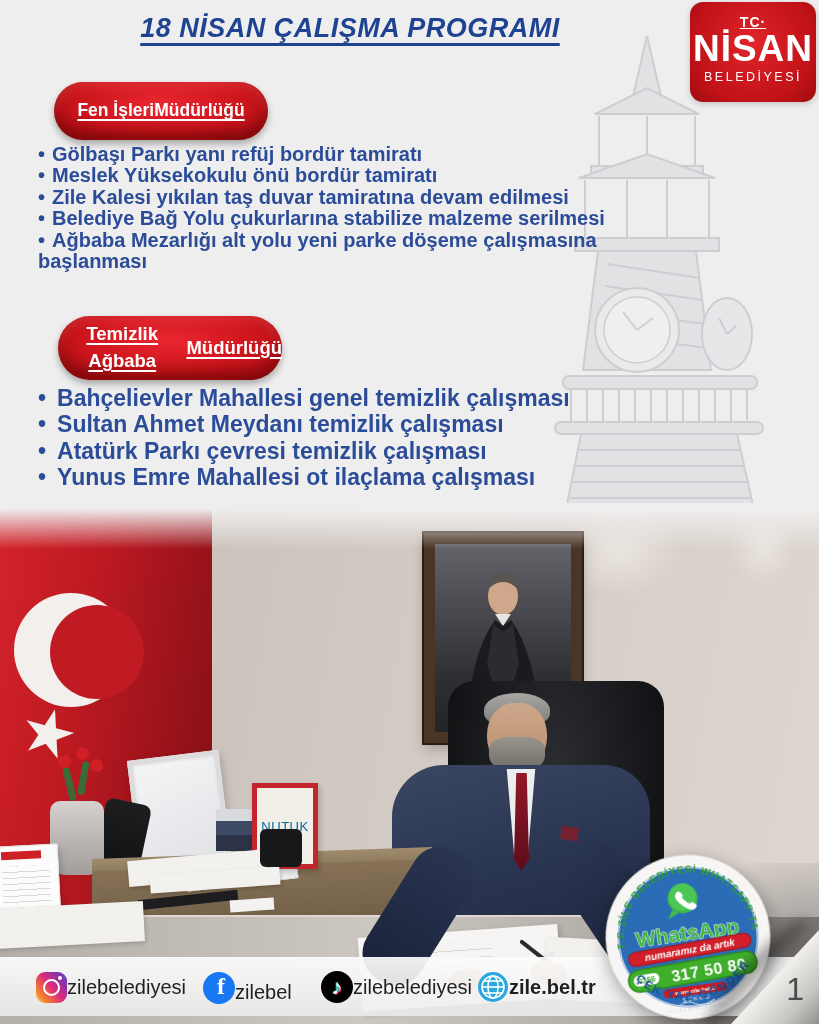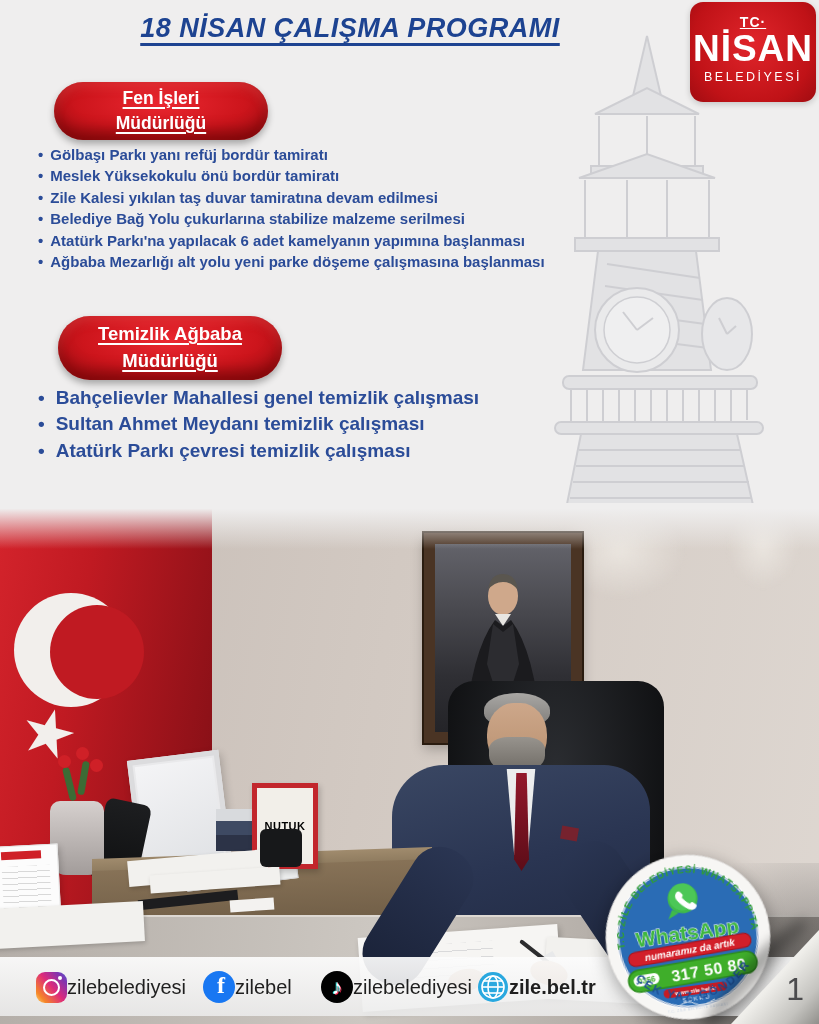--- a/index.html
+++ b/index.html
@@ -18,32 +18,32 @@
     background:radial-gradient(circle at 50% 42%,#e0252b 0%,#c01217 70%,#9f0c11 100%);
     color:#fff;text-align:center;padding-top:12px;box-shadow:0 2px 6px rgba(0,0,0,.18);}
   .logo .tc{font-size:14px;font-weight:bold;letter-spacing:1px;text-decoration:underline;}
   .logo .name{font-size:37px;font-weight:bold;letter-spacing:1px;line-height:1.05;}
   .logo .sub{font-size:12.5px;letter-spacing:2.5px;margin-top:1px;}
 
   
   .watermark{left:495px;top:34px;z-index:0;opacity:.6;}
 
   
-  .badge{border-radius:40px;z-index:2;display:flex;flex-direction:column;
+  .badge{border-radius:40px;z-index:2;display:flex;flex-direction:row;
     align-items:center;justify-content:center;color:#fff;font-weight:bold;text-align:center;
     background:radial-gradient(ellipse at 50% 38%,#ea2730 0%,#cd151c 55%,#970b10 100%);
     box-shadow:0 4px 7px rgba(0,0,0,.3), inset 0 -9px 14px rgba(90,0,0,.5), inset 0 6px 10px rgba(255,90,90,.35);}
   .badge span{text-decoration:underline;text-decoration-thickness:2px;text-underline-offset:3px;}
   .badge1{left:54px;top:82px;width:214px;height:58px;font-size:17.5px;line-height:1.45;}
   .badge2{left:58px;top:316px;width:224px;height:64px;font-size:18.5px;line-height:1.45;}
 
   
   .list{z-index:2;color:#2b4c98;font-weight:bold;}
-  .list1{left:38px;top:144px;width:620px;font-size:15px;line-height:21.4px;}
-  .list2{left:38px;top:385px;width:600px;font-size:19px;line-height:26.4px;}
+  .list1{left:38px;top:144px;width:620px;font-size:20px;line-height:21.4px;}
+  .list2{left:38px;top:385px;width:600px;font-size:23px;line-height:26.4px;}
   .list .li::before{content:"•";margin-right:7px;}
   .list2 .li::before{margin-right:11px;}
 
   
   .photo{left:0;top:503px;width:819px;height:521px;overflow:hidden;z-index:1;
     background:linear-gradient(100deg,#c6bcb5 0%,#d2c9c2 45%,#ded7d1 100%);}
   .photo .abs{position:absolute;}
   .fade{left:0;top:503px;width:819px;height:46px;z-index:2;
     background:linear-gradient(#efeeee 12%,rgba(239,238,238,0));}
   .lamp{background:radial-gradient(#eae5df 0%,rgba(234,229,223,0) 70%);filter:blur(3px);}
@@ -105,21 +105,21 @@
     transform:rotate(-3deg);z-index:4;box-shadow:2px 3px 6px rgba(0,0,0,.18);}
   .calendar .bar{position:absolute;left:6px;top:5px;width:40px;height:8px;background:#cf2027;}
   .calendar .grid{position:absolute;left:6px;top:20px;width:48px;height:48px;
     background:repeating-linear-gradient(rgba(0,0,0,0) 0 5px,#d8d8d8 5px 6px);}
   .stack{left:216px;top:306px;width:48px;z-index:3;}
   .stack .s1{height:12px;background:#d8dadd;}
   .stack .s2{height:14px;background:#3e4a63;}
   .stack .s3{height:16px;background:#2c3347;}
   .nutuk{left:252px;top:280px;width:66px;height:86px;border:5px solid #c2262c;background:#f2efe9;
     display:flex;align-items:center;justify-content:center;z-index:4;box-shadow:2px 3px 6px rgba(0,0,0,.2);}
-  .nutuk span{color:#000000;font-weight:bold;font-size:11px;letter-spacing:.5px;}
+  .nutuk span{color:#0369a1;font-weight:normal;font-size:13px;letter-spacing:.5px;}
   .ashtray{left:260px;top:326px;width:42px;height:38px;border-radius:6px;background:#17181a;z-index:5;}
   .sdesk-top{left:92px;top:350px;width:340px;height:14px;background:linear-gradient(#a08b6d,#8d7a5e);
     transform:skewY(-2deg);z-index:3;}
   .sdesk-front{left:92px;top:362px;width:340px;height:66px;background:linear-gradient(#877257,#6e5c45);
     transform:skewY(-2deg);z-index:3;}
   .paper{background:#f2f1ee;box-shadow:1px 2px 4px rgba(0,0,0,.18);}
   .blackbar{left:138px;top:392px;width:100px;height:10px;background:#1d1d1f;transform:rotate(-6deg);z-index:5;}
   .tray{left:230px;top:396px;width:44px;height:12px;background:#f3f2f0;transform:rotate(-4deg);z-index:5;}
   .fdesk{left:0;top:412px;width:819px;height:109px;z-index:5;border-top:2px solid #ddd8d2;
     background:linear-gradient(95deg,#b4aea8 0%,#ccc7c1 45%,#b7b1ab 70%,#9a948e 100%);}
@@ -223,32 +223,32 @@
 
   <div class="abs badge badge1">
     <span>Fen İşleri</span>
     <span>Müdürlüğü</span>
   </div>
   <div class="abs list list1">
     <div class="li">Gölbaşı Parkı yanı refüj bordür tamiratı</div>
     <div class="li">Meslek Yüksekokulu önü bordür tamiratı</div>
     <div class="li">Zile Kalesi yıkılan taş duvar tamiratına devam edilmesi</div>
     <div class="li">Belediye Bağ Yolu çukurlarına stabilize malzeme serilmesi</div>
-    <div class="li">Atatürk Parkı'na yapılacak 6 adet kamelyanın yapımına başlanması</div>
     <div class="li">Ağbaba Mezarlığı alt yolu yeni parke döşeme çalışmasına başlanması</div>
   </div>
 
   <div class="abs badge badge2">
     <span>Temizlik Ağbaba</span>
     <span>Müdürlüğü</span>
   </div>
   <div class="abs list list2">
     <div class="li">Bahçelievler Mahallesi genel temizlik çalışması</div>
     <div class="li">Sultan Ahmet Meydanı temizlik çalışması</div>
     <div class="li">Atatürk Parkı çevresi temizlik çalışması</div>
+    <div class="li">Yunus Emre Mahallesi ot ilaçlama çalışması</div>
   </div>
 
   <div class="abs photo">
     <div class="abs lamp" style="left:555px;top:0;width:130px;height:95px;"></div>
     <div class="abs lamp" style="left:728px;top:0;width:70px;height:85px;"></div>
     <div class="abs cabinet"></div>
     <div class="abs flagpole"></div>
     <div class="abs flag">
       <div class="abs crescent-outer"></div>
       <div class="abs crescent-inner"></div>
@@ -336,21 +336,21 @@
   <div class="abs fade"></div>
 
   <div class="abs footer"></div>
   <div class="abs social" style="left:36px;">
     <span class="ig-icon">
       <span class="ig-lens"></span>
       <span class="ig-dot"></span>
     </span>
     <span class="label">zilebelediyesi</span>
   </div>
-  <div class="abs social" style="left:203px;">
+  <div class="abs social" style="left:203px;align-items:flex-end;">
     <span class="fb-icon"></span>
     <span class="label">zilebel</span>
   </div>
   <div class="abs social" style="left:321px;">
     <span class="tt-icon"></span>
     <span class="label">zilebelediyesi</span>
   </div>
   <div class="abs social" style="left:477px;font-weight:bold;">
     <svg width="32" height="32" viewBox="0 0 32 32">
       <circle cx="16" cy="16" r="15" fill="#29a8df"></circle>

